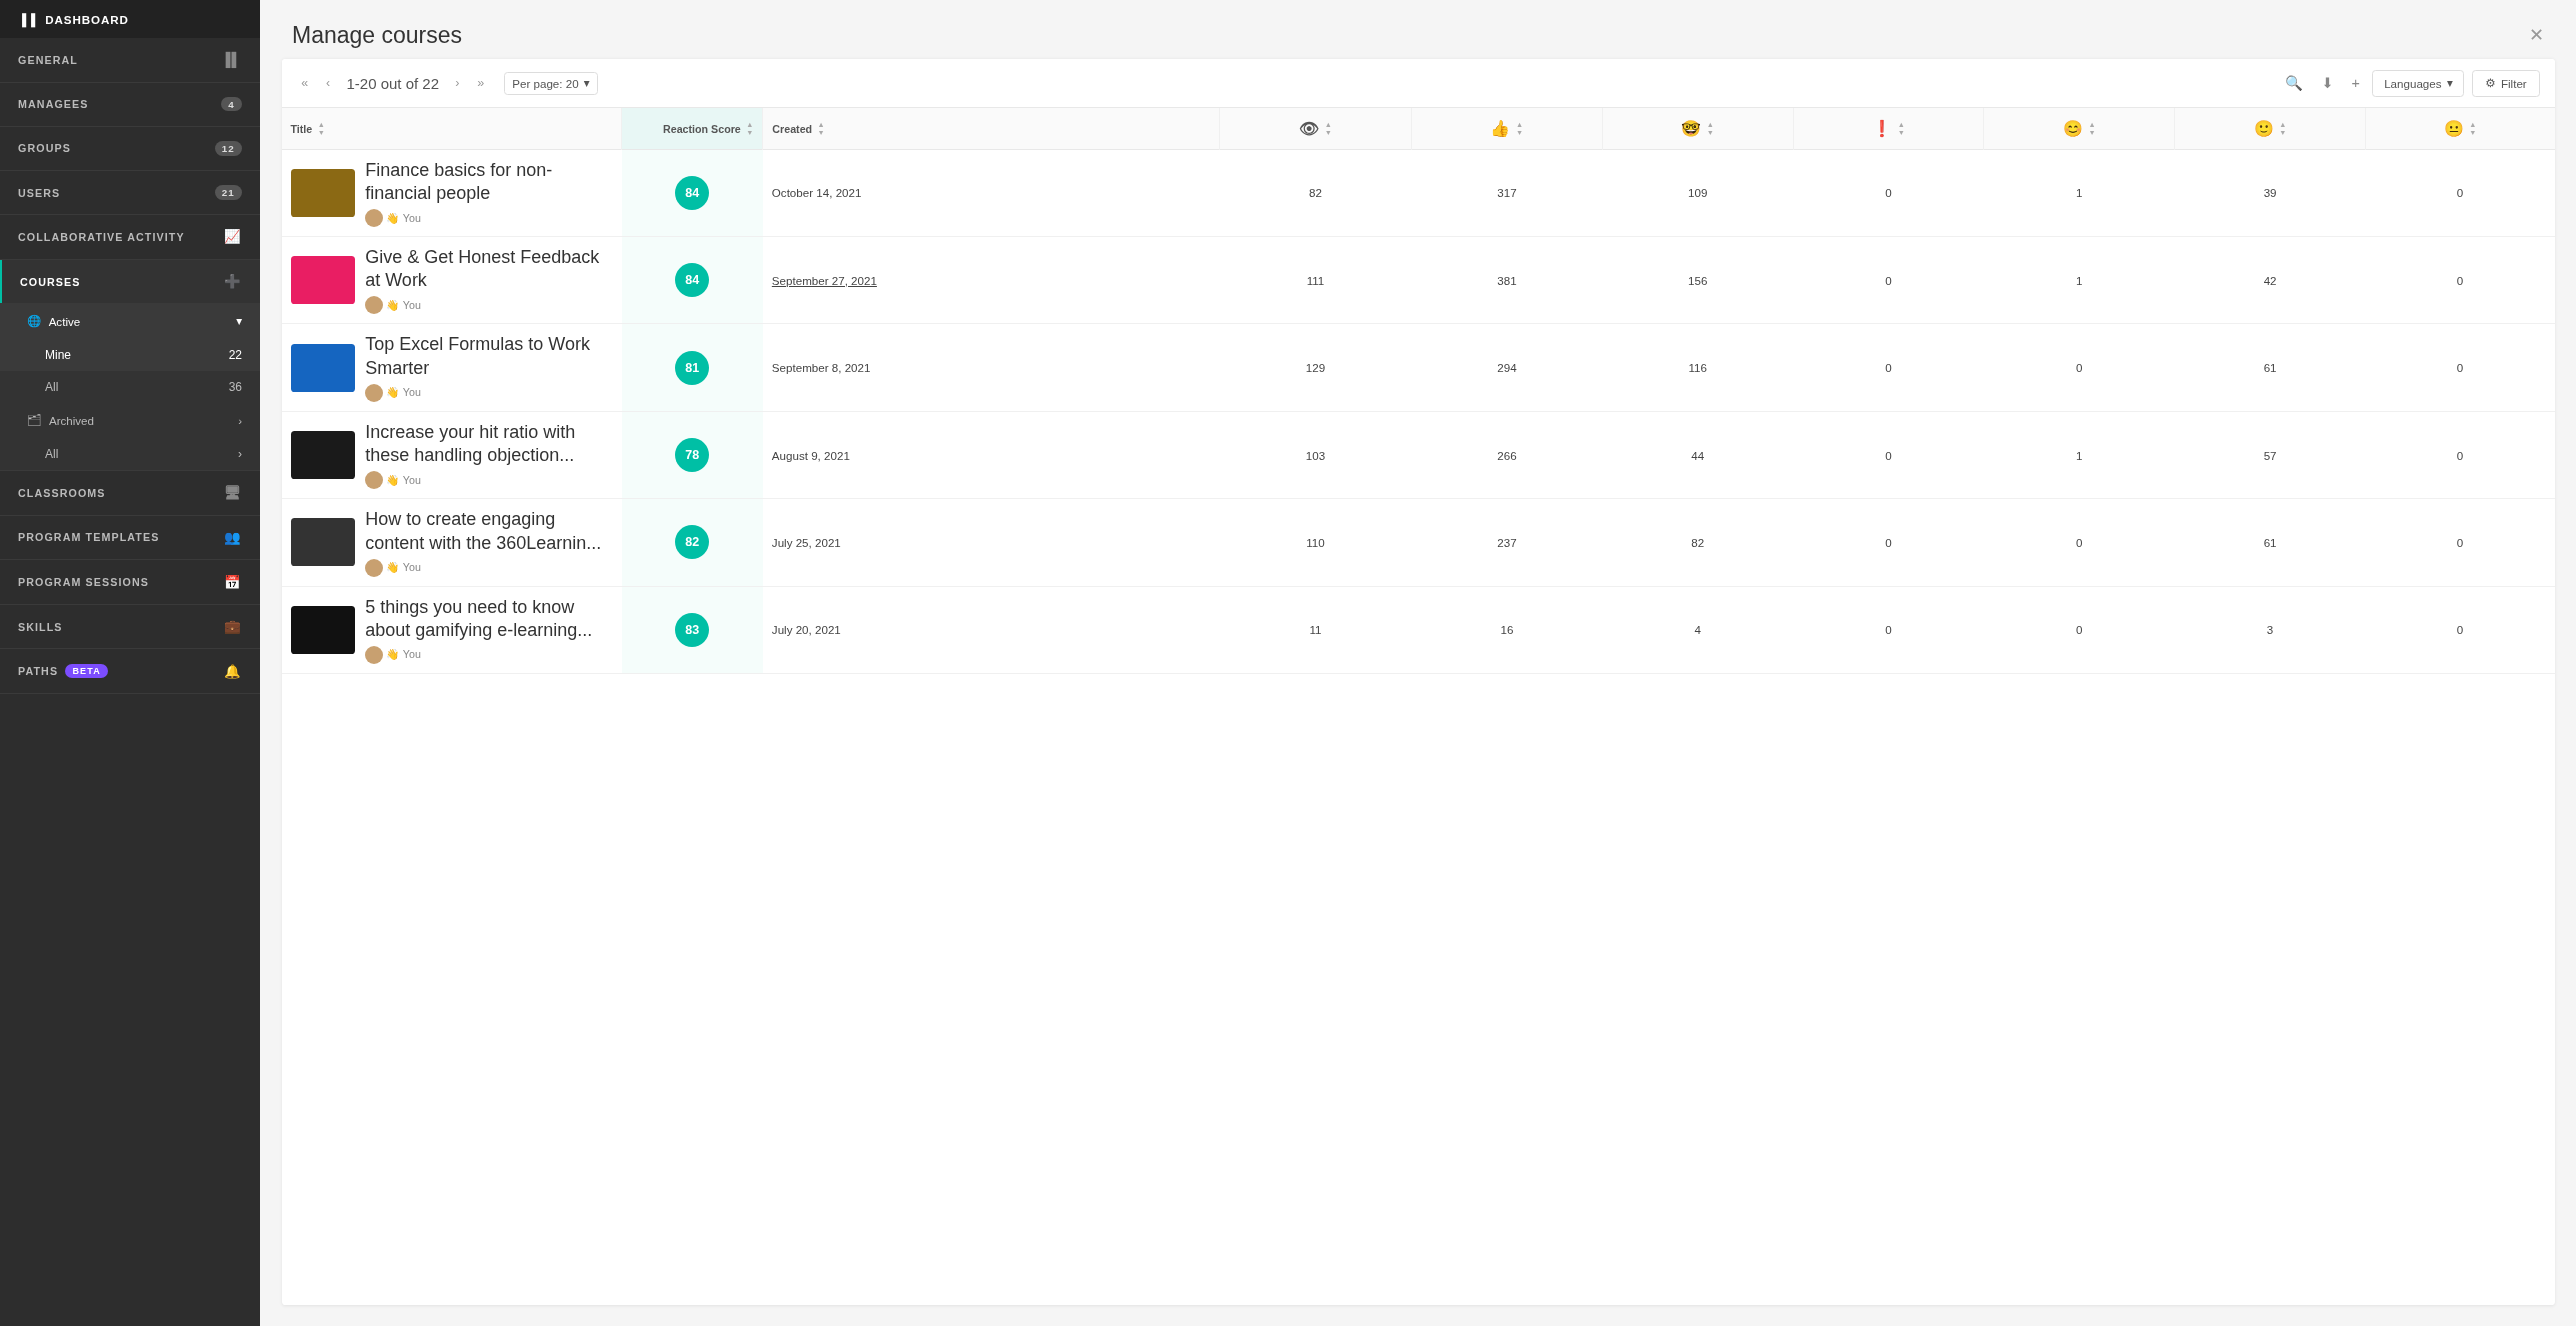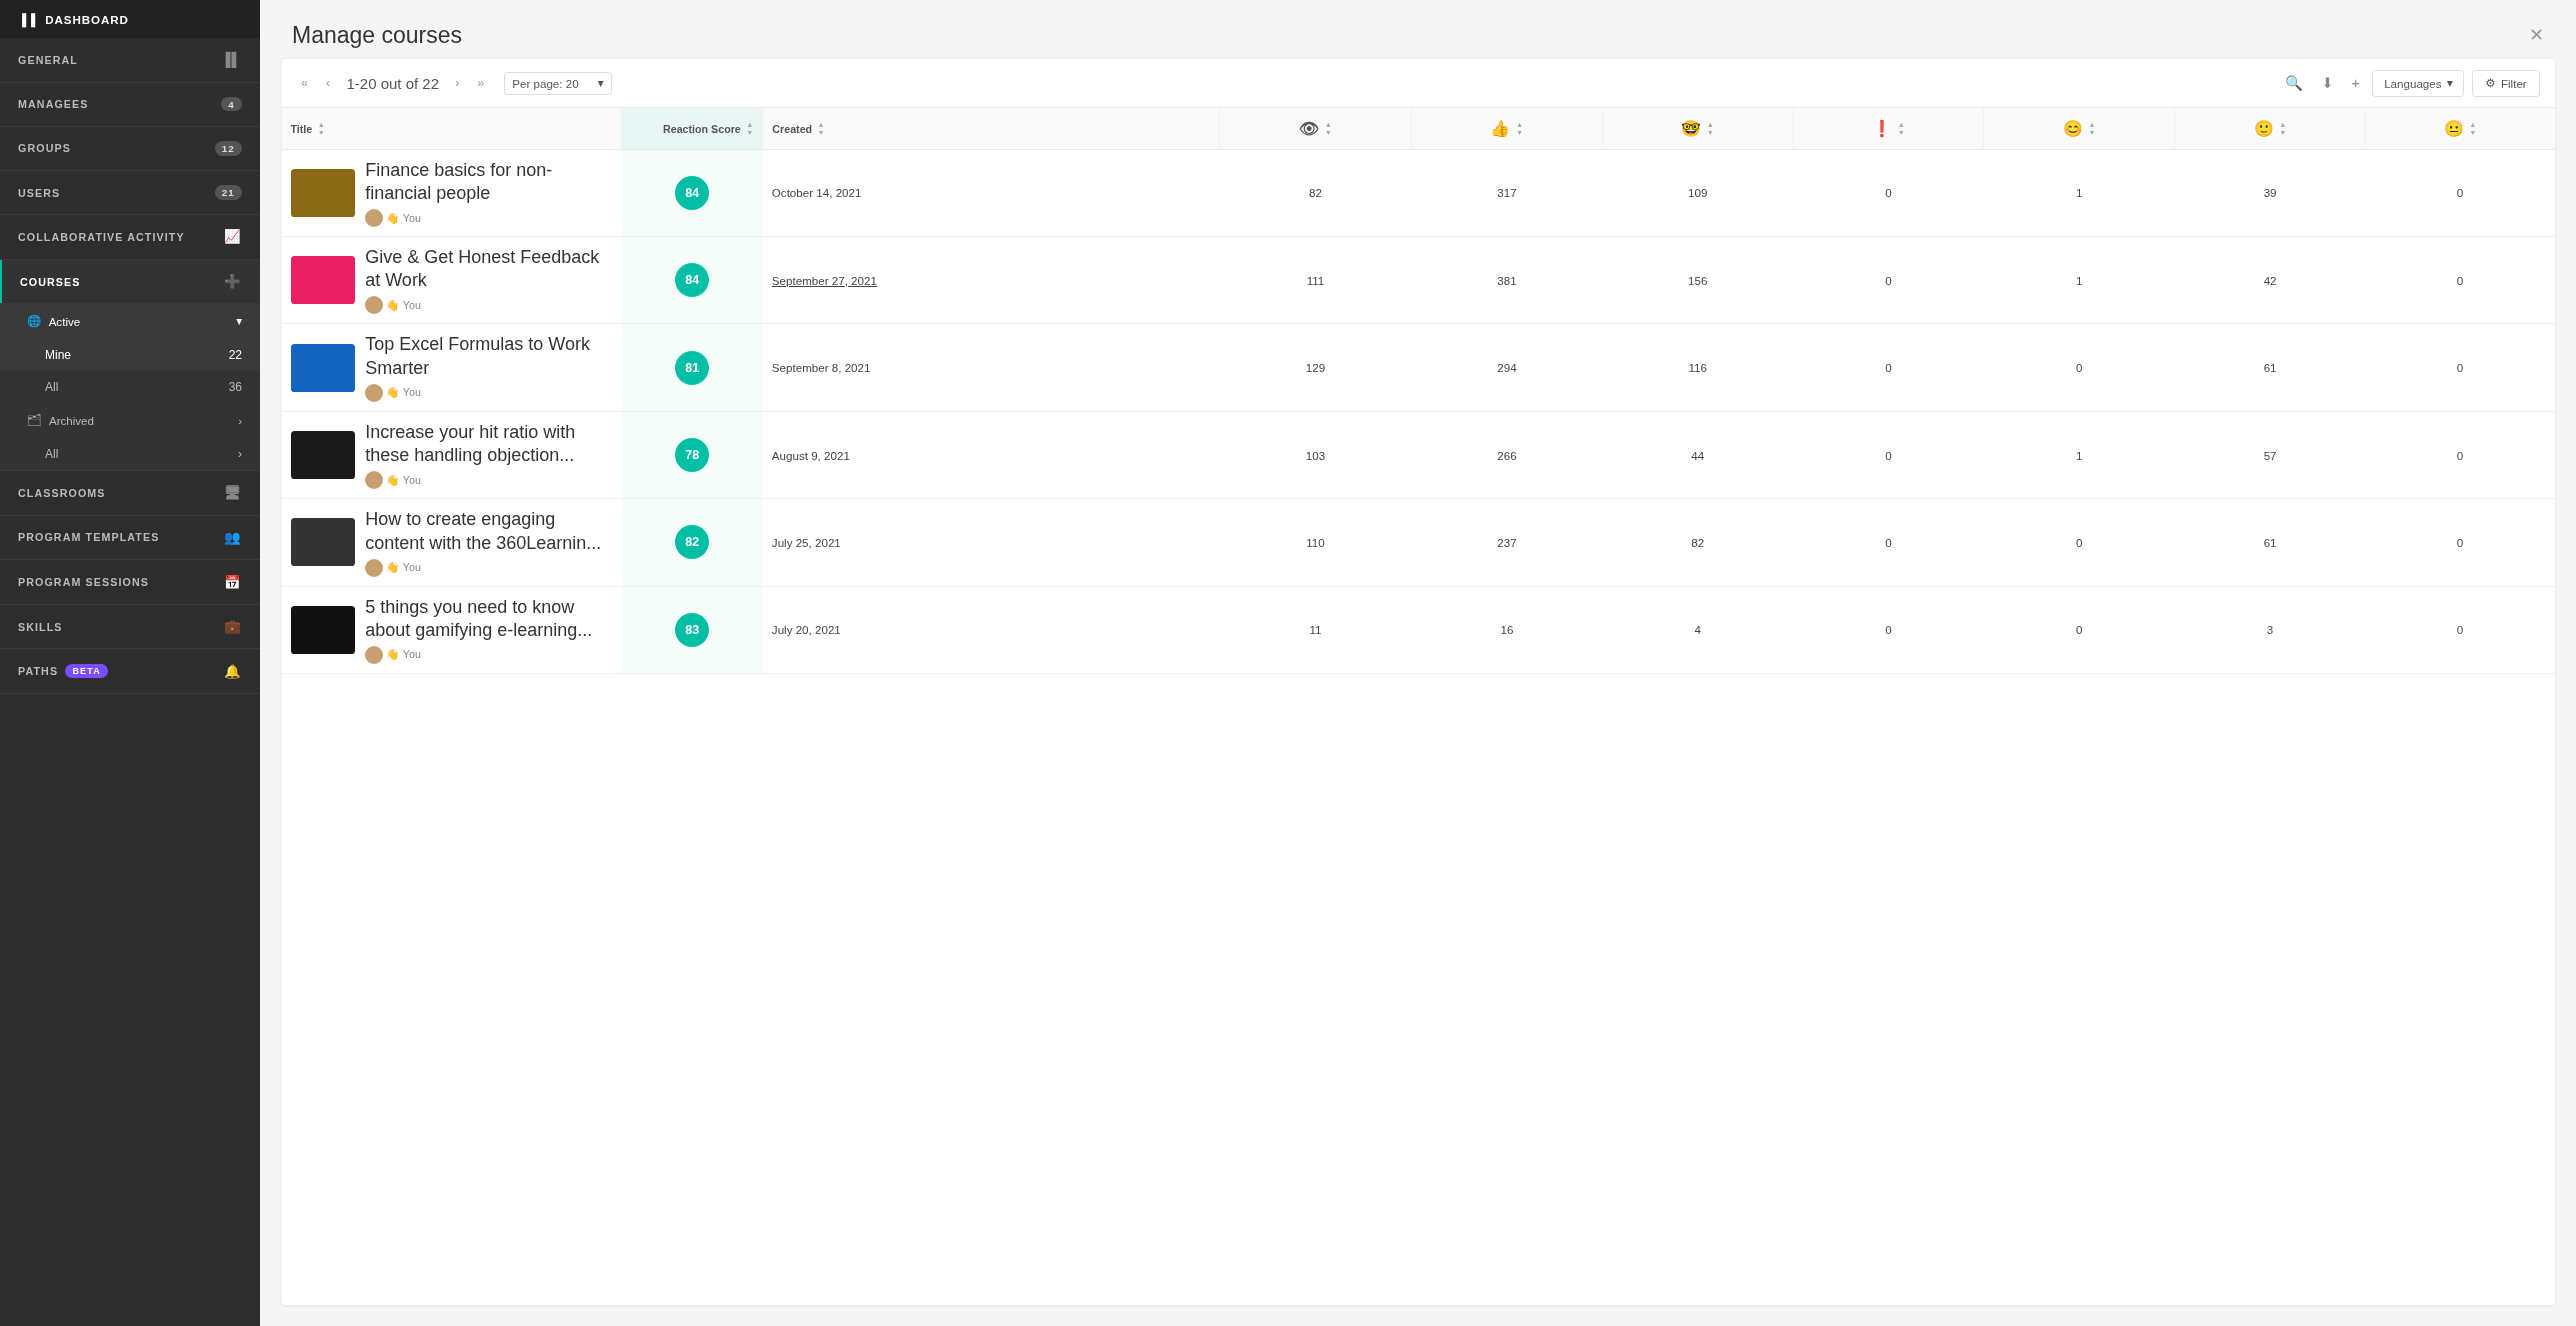--- a/index.html
+++ b/index.html
@@ -146,21 +146,21 @@
       padding: 3.6px 5.4px;
     }
     .pagination-info {
       font-size: 15px;
       color: #555;
       margin: 0 3.6px;
     }
     .per-page-select {
       display: flex;
       align-items: center;
-      gap: 19px;
+      gap: 5px;
       border: 0.9px solid #ddd;
       border-radius: 3.6px;
       padding: 3.6px 7.2px;
       font-size: 11.6px;
       color: #555;
       cursor: pointer;
       background: #fff;
       margin-left: 7.2px;
     }
     .spacer { flex: 1; }

